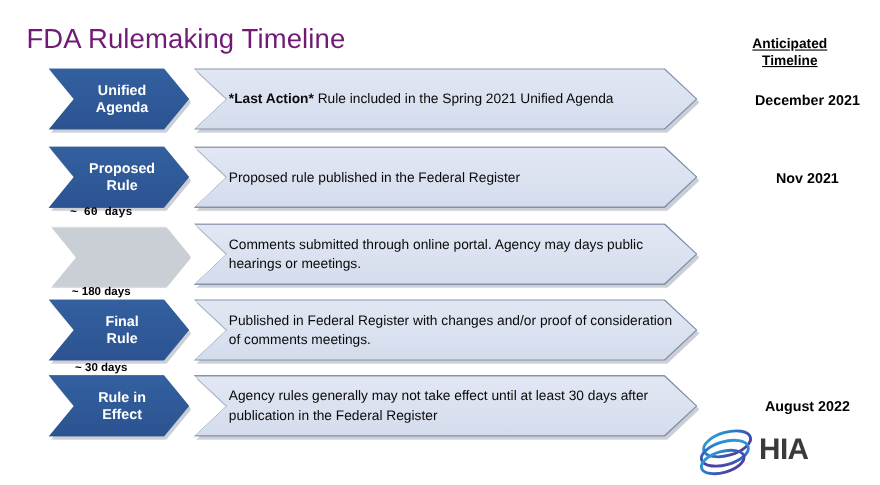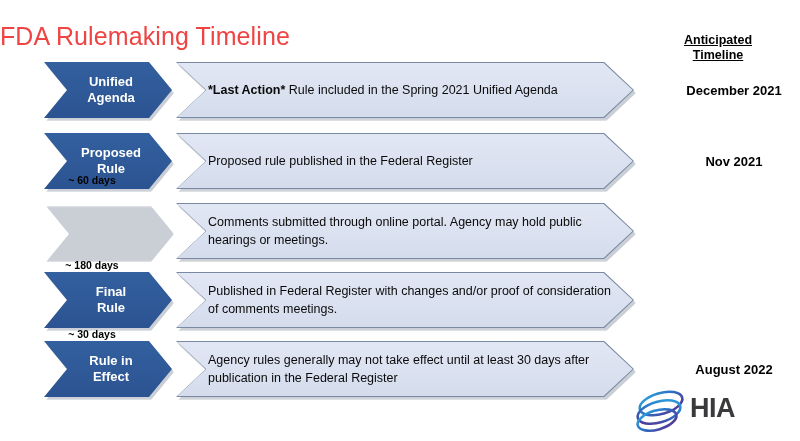--- a/index.html
+++ b/index.html
@@ -12,25 +12,25 @@
     height: 441px;
     position: relative;
     overflow: hidden;
     font-family: "Liberation Sans", sans-serif;
     color: #000000;
   }
 
   
   #page-title {
     position: absolute;
-    left: 0;
+    left: 24px;
     top: 22px;
     font-size: 25px;
     font-weight: 400;
-    color: #ef4444;
+    color: #701a75;
     letter-spacing: 0.1px;
     white-space: nowrap;
   }
 
   
   #timeline-header {
     position: absolute;
     left: 648px;
     top: 33px;
     width: 140px;
@@ -240,31 +240,31 @@
     <div class="stage-desc"></div>
   </div>
   <div class="stage-desc-text">
     <div>
       <b></b><span>Proposed rule published in the Federal Register</span>
     </div>
   </div>
   <div class="stage-date">Nov 2021</div>
 </div>
 
-<div class="interval" style="top:174px;">~ 60 days</div>
+<div class="interval" style="top:187px;font-family:Liberation Mono, monospace;">~ 60 days</div>
 
 <div class="stage-row" style="top:203px;">
   <div class="stage-label-shadow"></div>
   <div class="stage-desc-shadow"></div>
   <div class="stage-desc-outer">
     <div class="stage-desc"></div>
   </div>
   <div class="stage-desc-text">
     <div>
-      <b></b><span>Comments submitted through online portal. Agency may hold public hearings or meetings.</span>
+      <b></b><span>Comments submitted through online portal. Agency may days public hearings or meetings.</span>
     </div>
   </div>
 </div>
 
 <div class="interval" style="top:259px;">~ 180 days</div>
 
 <div class="stage-row" style="top:272px;">
   <div class="stage-label-shadow"></div>
   <div class="stage-label">
     <div>

